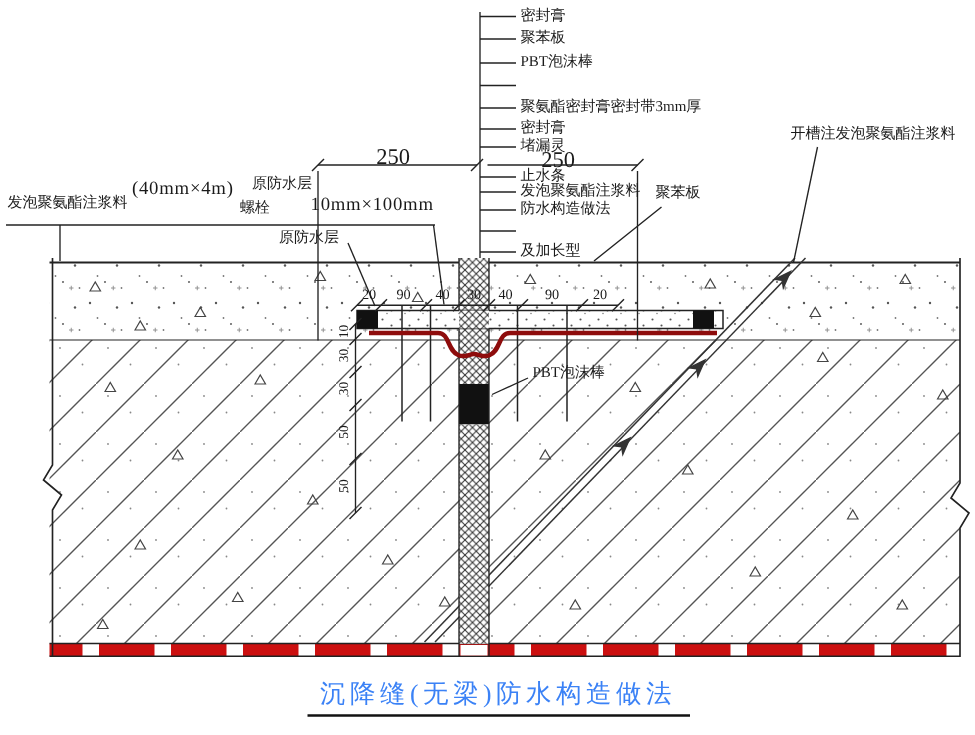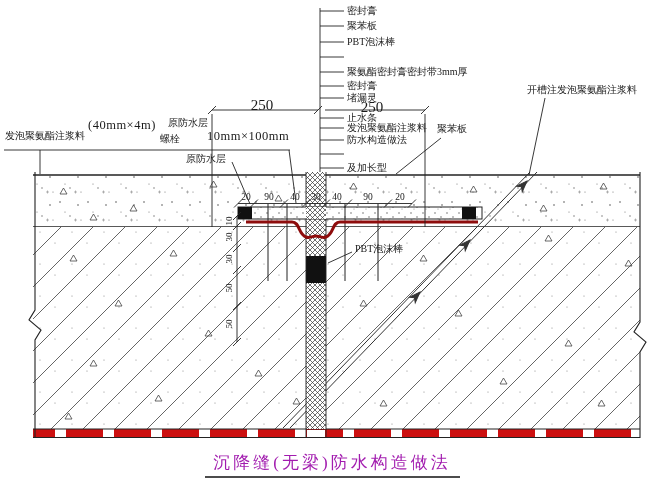--- a/index.html
+++ b/index.html
@@ -6,21 +6,21 @@
   #stage{position:relative;width:650px;height:490px;background:#ffffff;overflow:hidden;
          font-family:Liberation Serif, serif;}
   svg{position:absolute;left:0;top:0;}
   .lbl{position:absolute;font-size:10px;line-height:11px;color:#1a1a1a;white-space:nowrap;}
   .dim{position:absolute;font-size:9.5px;color:#1a1a1a;white-space:nowrap;transform:translateX(-50%);}
   .dim250{position:absolute;font-size:15px;color:#1a1a1a;white-space:nowrap;transform:translateX(-50%);}
   .vdim{position:absolute;font-size:9px;color:#1a1a1a;white-space:nowrap;
         transform:translate(-50%,-50%) rotate(-90deg);}
   .big{font-size:12.5px;letter-spacing:.5px;}
   .title{position:absolute;left:332px;top:451px;transform:translateX(-50%);
-         font-size:17px;letter-spacing:3px;color:#a21caf;white-space:nowrap;}
+         font-size:17px;letter-spacing:3px;color:#3b82f6;white-space:nowrap;}
 </style>
 </head>
 <body>
 
 <div id="stage">
 
 <svg width="650" height="490" viewBox="0 0 650 490">
   <defs>
     <pattern id="stip" width="28" height="28" patternUnits="userSpaceOnUse">
       <rect width="28" height="28" fill="#ffffff"></rect>

